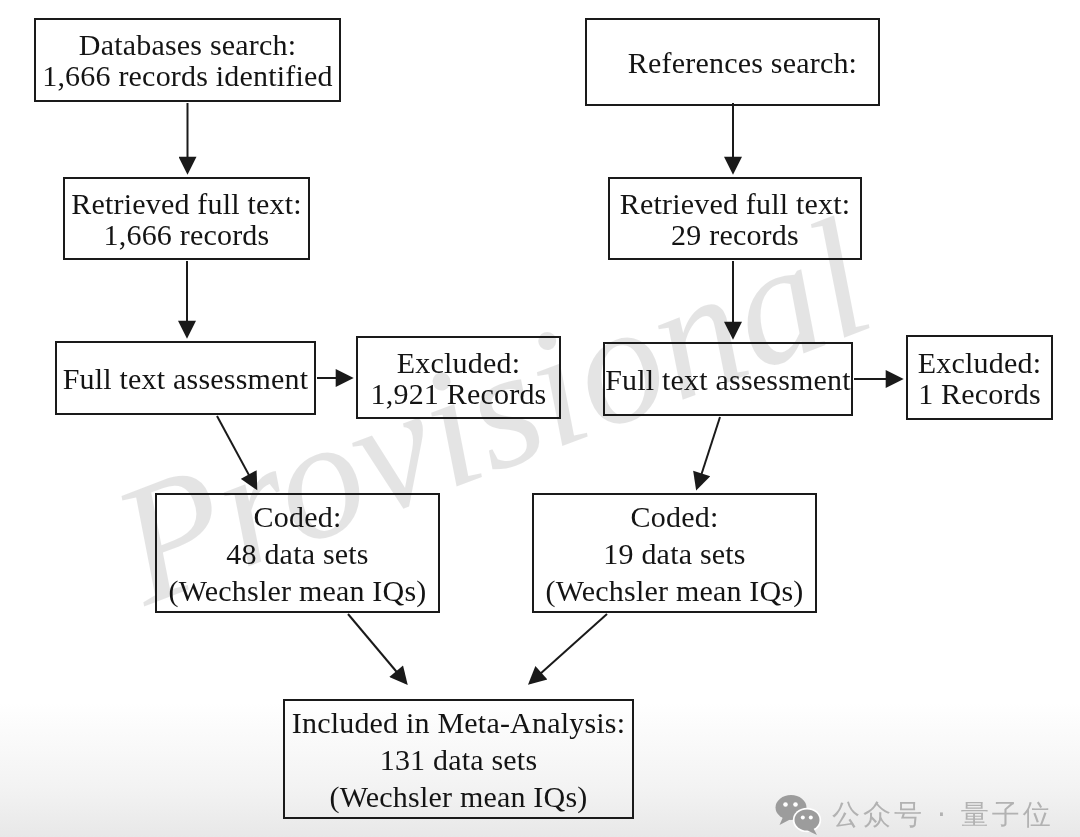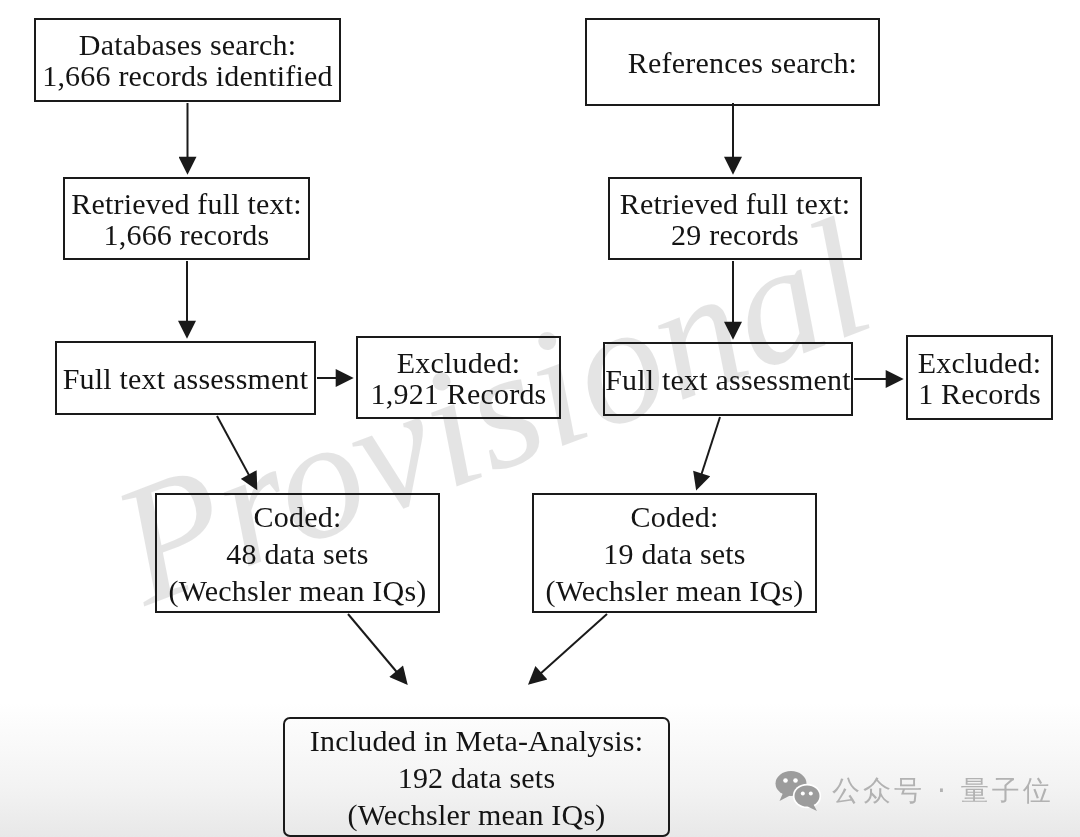--- a/index.html
+++ b/index.html
@@ -38,24 +38,24 @@
   .b-databases {left:34px;  top:18px;  width:307px; height:84px;}
   .b-references{left:585px; top:18px;  width:295px; height:88px;padding-left:20px;}
   .b-retr-l    {left:63px;  top:177px; width:247px; height:83px;}
   .b-retr-r    {left:608px; top:177px; width:254px; height:83px;}
   .b-fta-l     {left:55px;  top:341px; width:261px; height:74px;}
   .b-excl-l    {left:356px; top:336px; width:205px; height:83px;}
   .b-fta-r     {left:603px; top:342px; width:250px; height:74px;}
   .b-excl-r    {left:906px; top:335px; width:147px; height:85px;}
   .b-coded-l   {left:155px; top:493px; width:285px; height:120px;}
   .b-coded-r   {left:532px; top:493px; width:285px; height:120px;}
-  .b-included  {left:283px; top:717px; width:387px; height:120px;border-radius:7px;}
+  .b-included  {left:283px; top:699px; width:351px; height:120px;}
   
   #brand{
-    position:absolute;left:774px;top:770px;z-index:4;
+    position:absolute;left:774px;top:794px;z-index:4;
     display:flex;align-items:center;gap:10px;
     pointer-events:none;
   }
   #brand .txt{
     font-family:"DejaVu Sans","Liberation Sans",sans-serif;
     font-size:28px;color:#b2b2b2;letter-spacing:3px;white-space:nowrap;
   }
 </style>
 </head>
 <body>
@@ -126,21 +126,21 @@
   </div>
 
   <div class="box three b-coded-r">
     <div>Coded:</div>
     <div>19 data sets</div>
     <div>(Wechsler mean IQs)</div>
   </div>
 
   <div class="box three b-included">
     <div>Included in Meta-Analysis:</div>
-    <div>192 data sets</div>
+    <div>131 data sets</div>
     <div>(Wechsler mean IQs)</div>
   </div>
 
   <div id="brand">
     <svg width="48" height="42" viewBox="0 0 48 42">
       <g>
         <ellipse cx="17" cy="13.5" rx="15.5" ry="12.5" fill="#9c9c9c"></ellipse>
         <path d="M9 23 L5.5 31 L16 25.5 Z" fill="#9c9c9c"></path>
         <circle cx="11.5" cy="10.5" r="2.3" fill="#ffffff"></circle>
         <circle cx="21.5" cy="10.5" r="2.3" fill="#ffffff"></circle>

